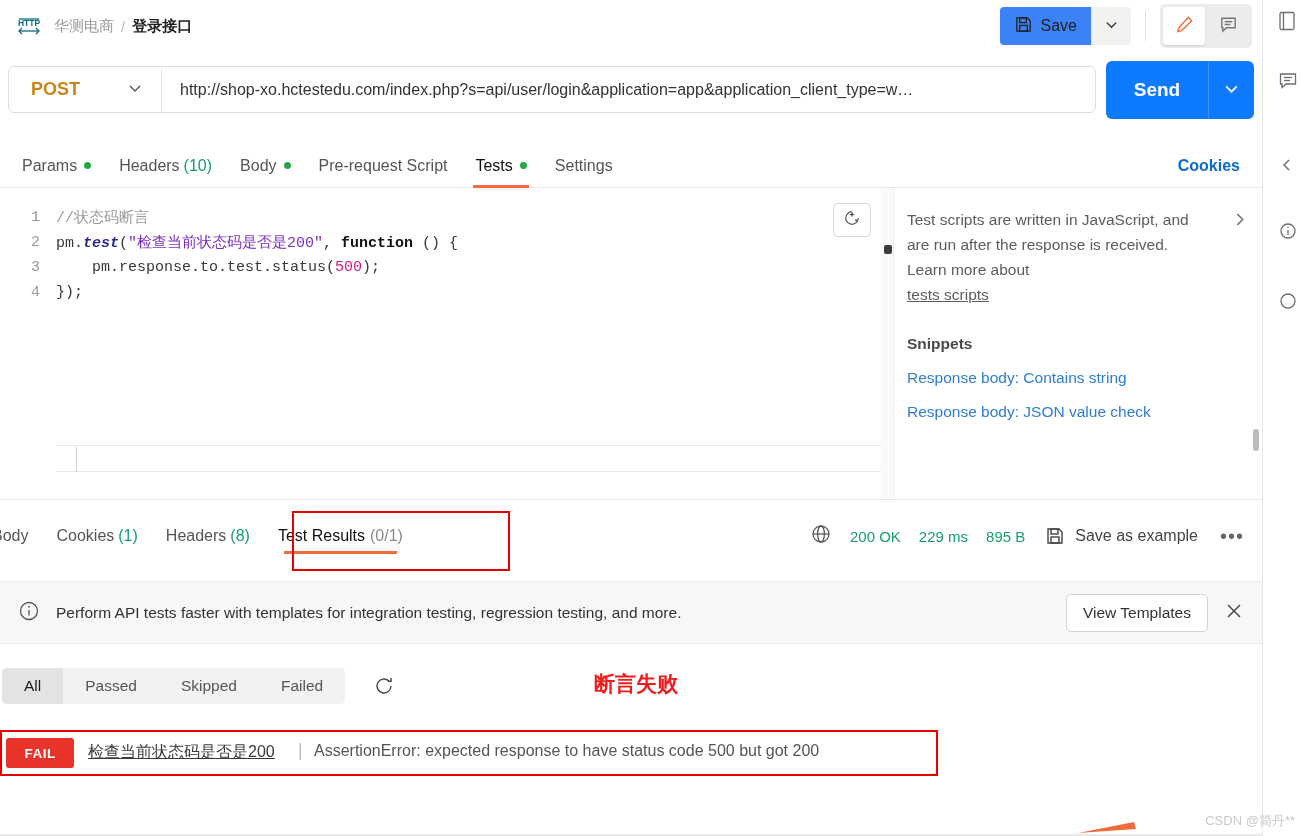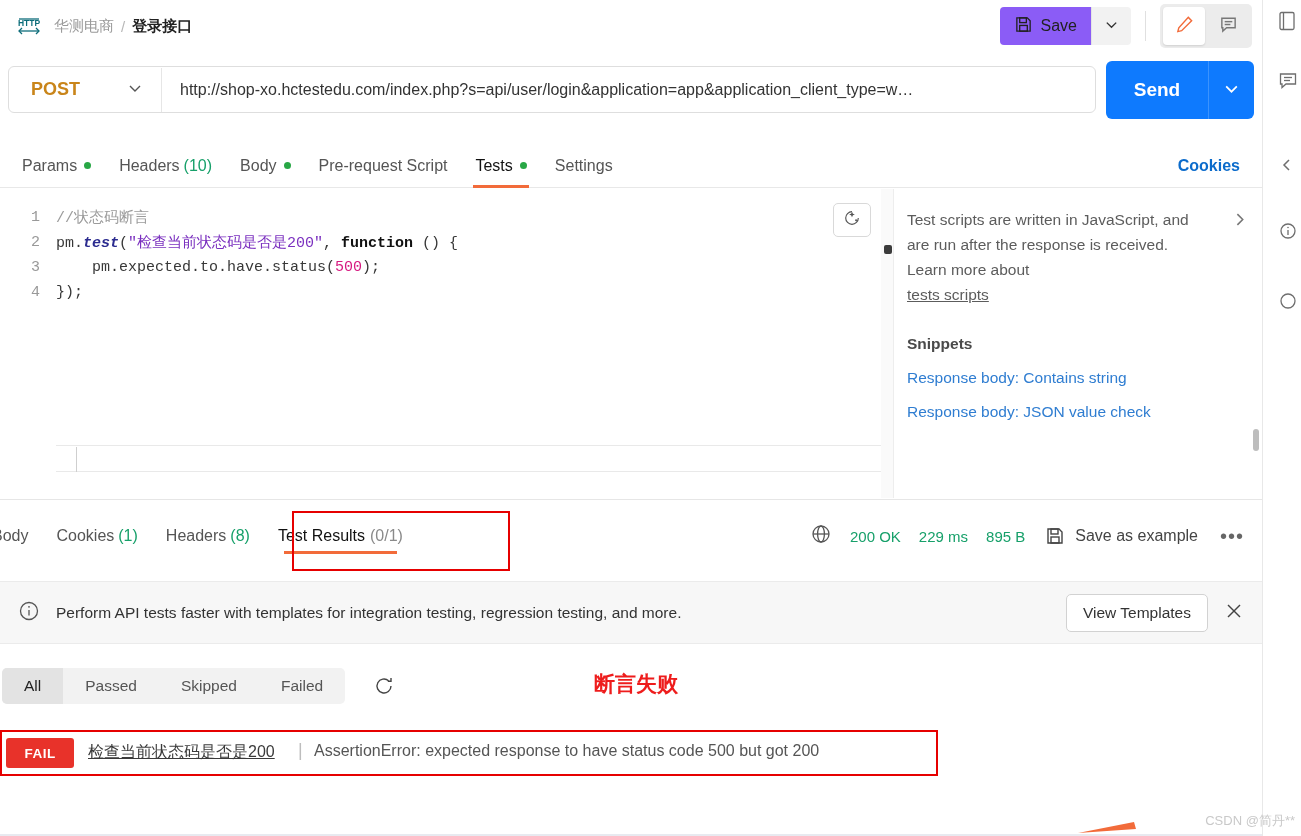--- a/index.html
+++ b/index.html
@@ -22,21 +22,21 @@
     align-items: center; justify-content: center;
     color: #0d6d7a; margin-right: 12px; flex: none;
   }
   .bc-parent { color: #9a9a9a; font-size: 15px; }
   .bc-sep { color: #b8b8b8; font-size: 15px; margin: 0 7px; }
   .bc-current { color: #212121; font-size: 15px; font-weight: bold; }
 
   .top-right { margin-left: auto; display: flex; align-items: center; }
   .save-btn {
     display: flex; align-items: center; gap: 8px;
-    background: #8b5cf6; border: none; height: 38px; padding: 0 14px;
+    background: #3b82f6; border: none; height: 38px; padding: 0 14px;
     border-radius: 4px 0 0 4px; font-size: 16px; color: #212121;
     cursor: pointer; font-family: inherit;
   }
   .save-caret {
     background: #f2f2f2; border: none; height: 38px; width: 40px;
     border-left: 1px solid #e4e4e4; border-radius: 0 4px 4px 0;
     display: flex; align-items: center; justify-content: center; cursor: pointer;
   }
   .vdiv { width: 1px; height: 30px; background: #e0e0e0; margin: 0 14px; }
   .icon-group { display: flex; background: #ececec; border-radius: 5px; padding: 3px; gap: 2px; }
@@ -371,21 +371,21 @@
   <div class="code-line" style="margin-top:16px">
     <span class="ln">1</span>
     <span class="code c-comment">//状态码断言</span>
   </div>
   <div class="code-line">
     <span class="ln">2</span>
     <span class="code"><span>pm.</span><span class="c-fn">test</span><span>(</span><span class="c-str">"检查当前状态码是否是200"</span><span>, </span><span class="c-kw">function</span><span> () {</span></span>
   </div>
   <div class="code-line">
     <span class="ln">3</span>
-    <span class="code"><span>    pm.expected.to.have.status(</span><span class="c-num">500</span><span>);</span></span>
+    <span class="code"><span>    pm.response.to.test.status(</span><span class="c-num">500</span><span>);</span></span>
   </div>
   <div class="code-line">
     <span class="ln">4</span>
     <span class="code">});</span>
   </div>
 
   <div class="postbot-btn">
     <span>
       <svg width="18" height="18" viewBox="0 0 20 20" fill="none" stroke="#555" stroke-width="1.3">
         <path d="M17 10a7 7 0 1 1-7-7"></path>

